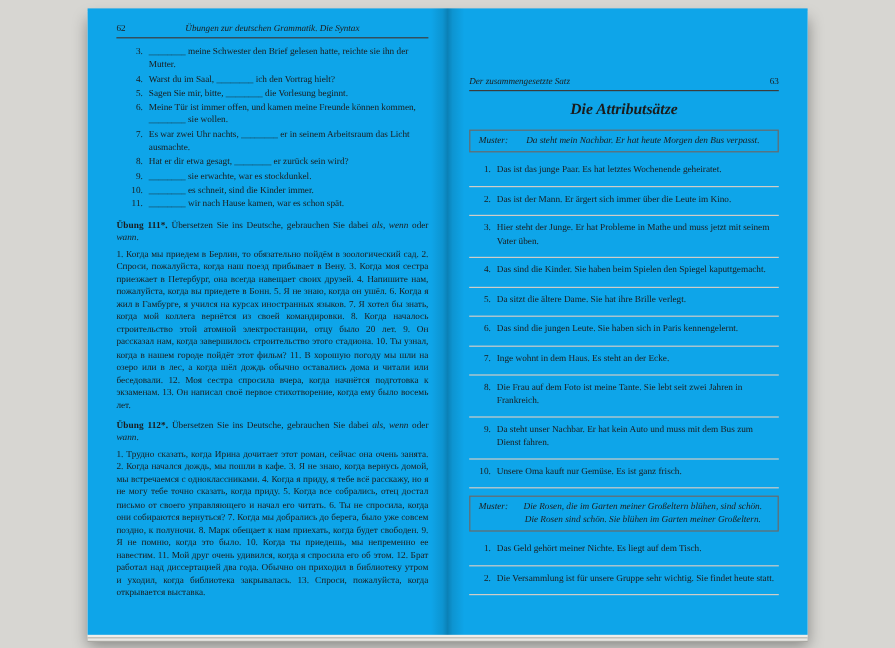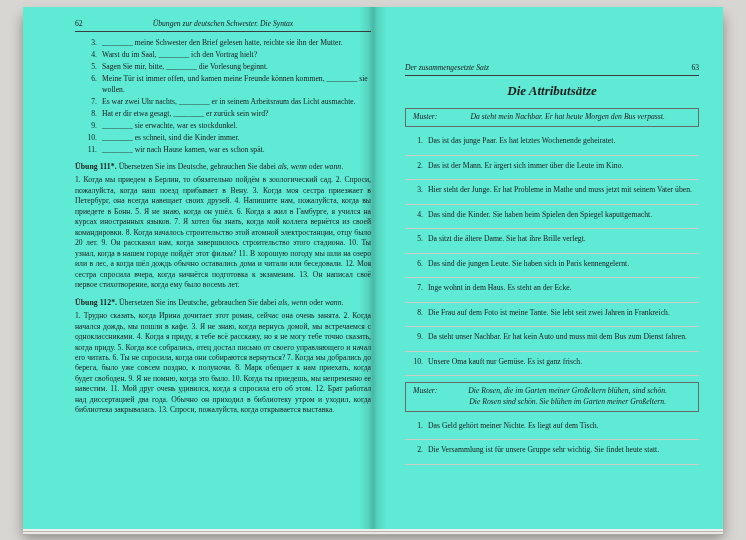--- a/index.html
+++ b/index.html
@@ -4,31 +4,30 @@
 <style>
   html,body{margin:0;padding:0;}
   body{
     width:746px;height:540px;overflow:hidden;
     background:#d7d6d2;
     font-family:"Liberation Serif","DejaVu Serif",serif;
     color:#1b1b1b;
   }
   .book{
     position:relative;
-    width:672px;height:522px;
+    width:600px;height:522px;
     margin:7px auto 0;
-    background:#5eead4;
+    background:#0ea5e9;
     display:flex;
     box-shadow:
       0 2px 0 0 #efeeea,
       0 3px 0 0 #b7b6b0,
       0 5px 0 0 #e9e8e4,
       0 6px 0 0 #a9a8a2,
       0 9px 12px rgba(0,0,0,.38);
-    padding-left: 28px;
   }
   .gutter{
     position:absolute;top:0;bottom:0;left:50%;transform:translateX(-50%);
     width:28px;pointer-events:none;z-index:5;
     background:linear-gradient(to right,rgba(0,0,0,0) 0%,rgba(0,0,0,.10) 35%,rgba(0,0,0,.22) 50%,rgba(0,0,0,.10) 65%,rgba(0,0,0,0) 100%);
   }
   .page{
     width:50%;box-sizing:border-box;
     font-size:7.7px;line-height:1.36;
     overflow:hidden;
@@ -81,21 +80,21 @@
 </style>
 </head>
 <body>
 
 <div class="book">
   <div class="gutter"></div>
 
   <div class="page page-left">
     <div class="pghead pghead-left">
       <span class="pgnum pgnum-left">62</span>
-      <span>Übungen zur deutschen Schwester. Die Syntax</span>
+      <span>Übungen zur deutschen Grammatik. Die Syntax</span>
     </div>
 
     <div class="fill-list">
       <div class="fill-li">
           <span class="fill-num">3.</span>
           <span class="fill-txt">________ meine Schwester den Brief gelesen hatte, reichte sie ihn der Mutter.</span>
         </div>
       <div class="fill-li">
           <span class="fill-num">4.</span>
           <span class="fill-txt">Warst du im Saal, ________ ich den Vortrag hielt?</span>

